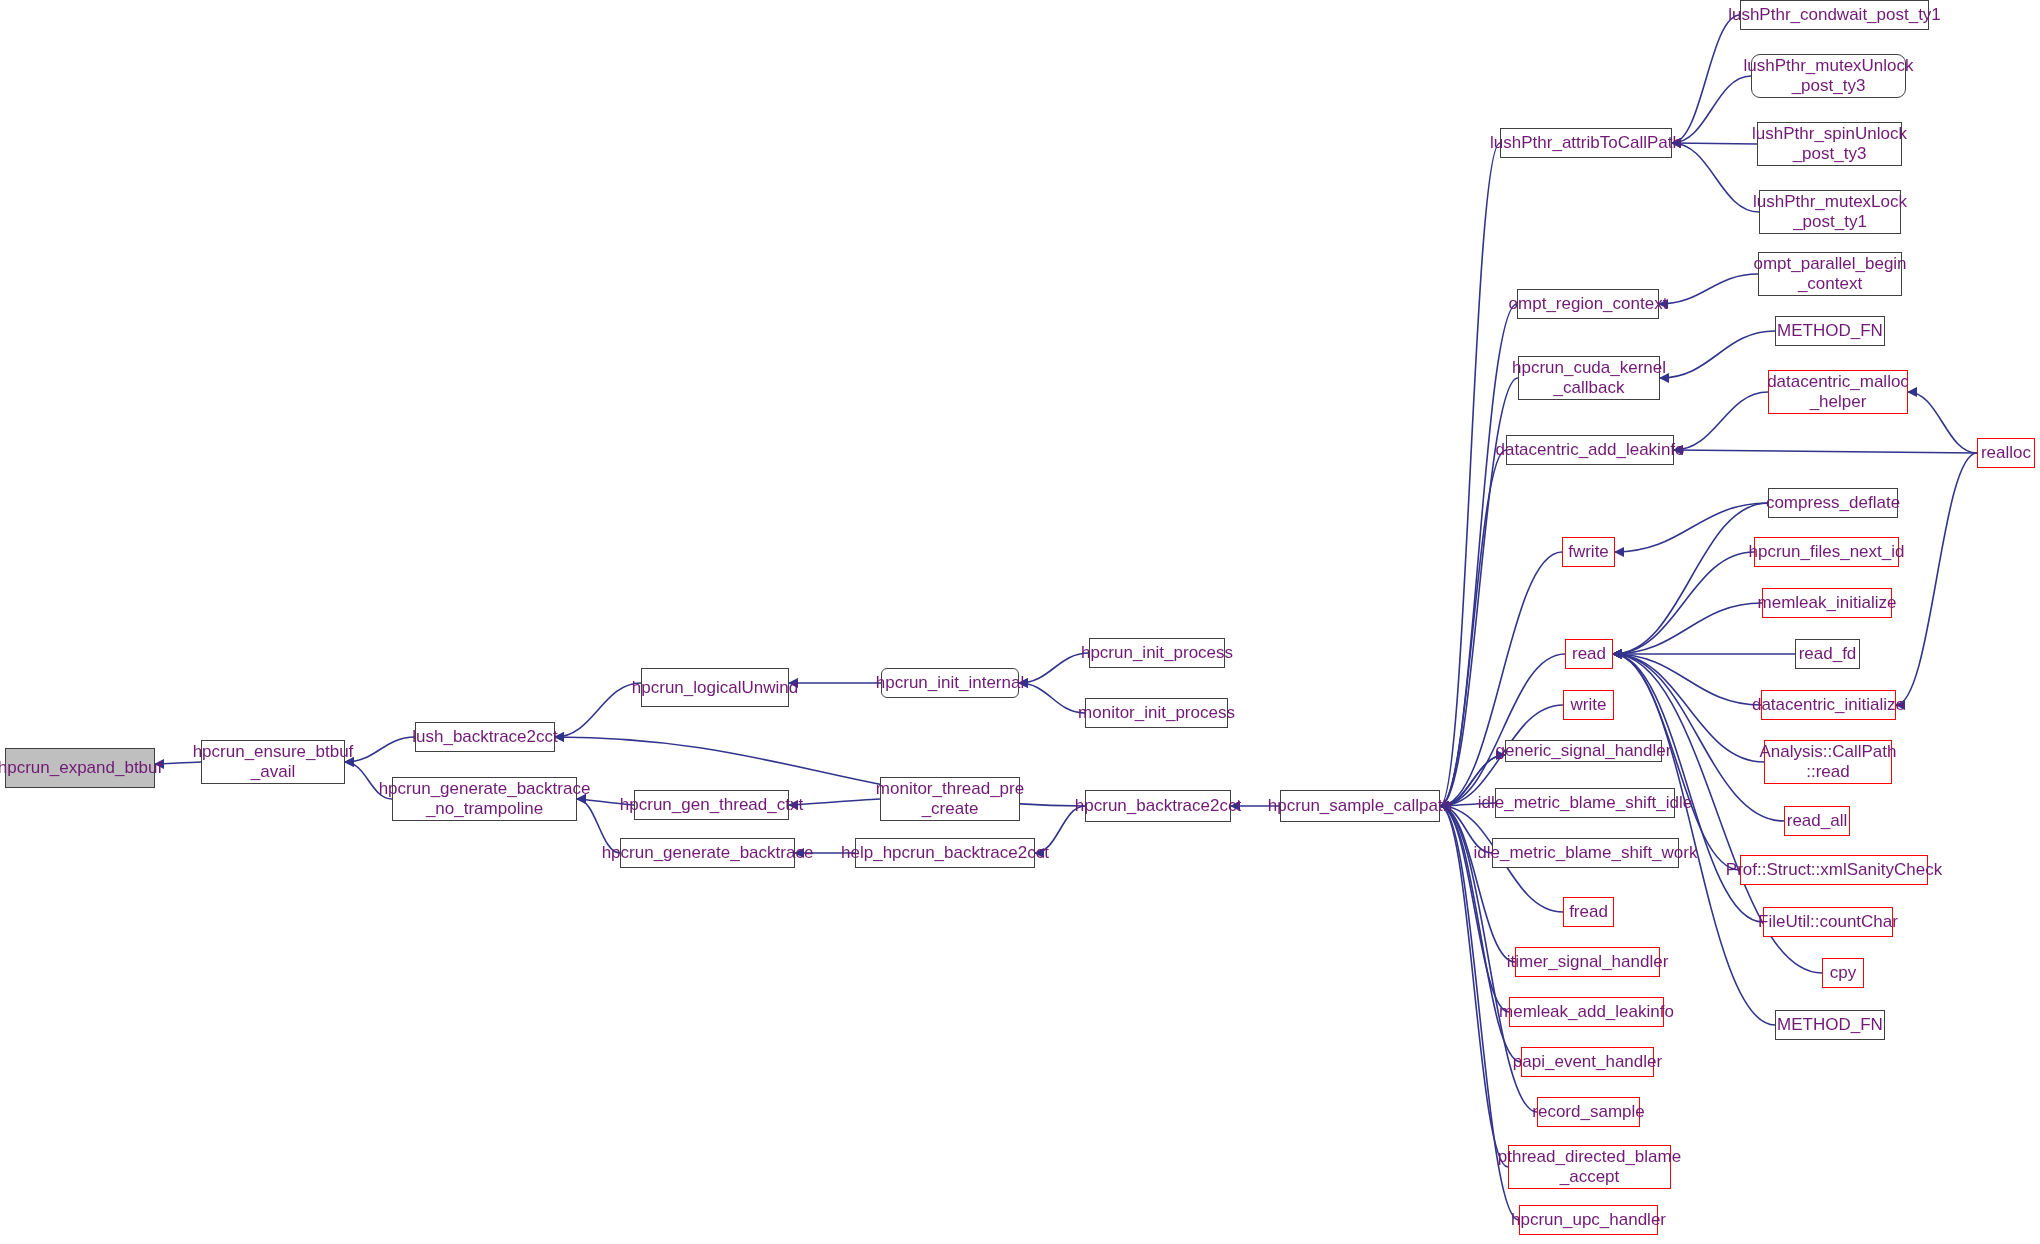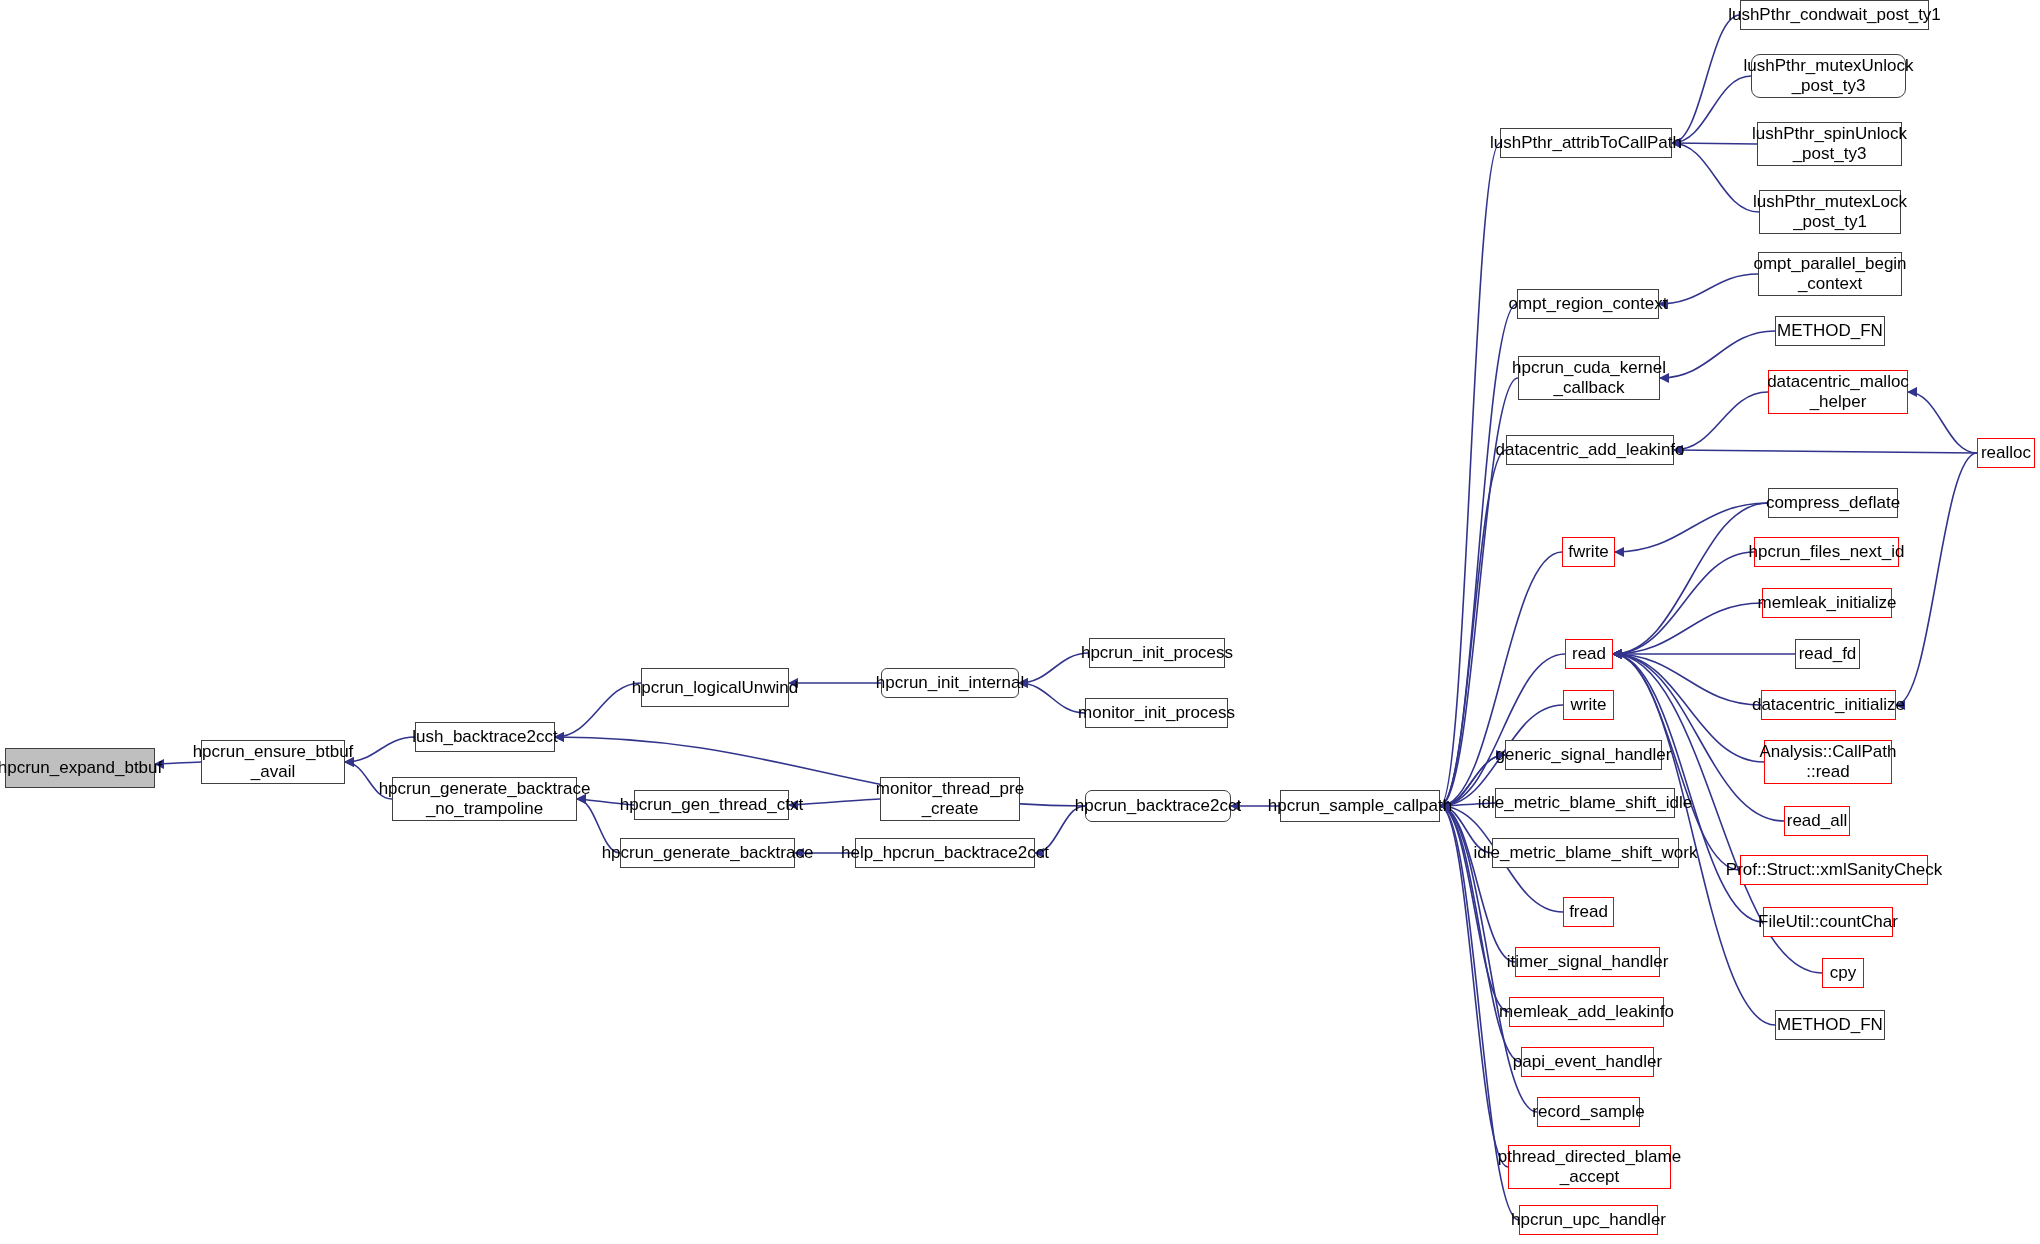--- a/index.html
+++ b/index.html
@@ -25,21 +25,21 @@
   }
   .node {
     position: absolute;
     box-sizing: border-box;
     display: flex;
     align-items: center;
     justify-content: center;
     text-align: center;
     font-size: 17px;
     line-height: 1.15;
-    color: #000000;
+    color: #701a75;
     background: #ffffff;
     border: 1px solid #404040;
     white-space: pre-line;
     letter-spacing: 0px;
     z-index: 3;
   }
   .node.red {
     border-color: #ff0000;
   }
   .node.gray {
@@ -121,21 +121,21 @@
 _no_trampoline</div>
       <div class="node" style="left: 641px; top: 668px; width: 148px; height: 39px;">hpcrun_logicalUnwind</div>
       <div class="node" style="left: 634px; top: 790px; width: 155px; height: 30px;">hpcrun_gen_thread_ctxt</div>
       <div class="node" style="left: 620px; top: 838px; width: 175px; height: 30px;">hpcrun_generate_backtrace</div>
       <div class="node" style="left: 881px; top: 668px; width: 138px; height: 30px; border-radius: 6px;">hpcrun_init_internal</div>
       <div class="node" style="left: 880px; top: 777px; width: 140px; height: 44px;">monitor_thread_pre
 _create</div>
       <div class="node" style="left: 855px; top: 838px; width: 180px; height: 30px;">help_hpcrun_backtrace2cct</div>
       <div class="node" style="left: 1089px; top: 638px; width: 136px; height: 30px;">hpcrun_init_process</div>
       <div class="node" style="left: 1085px; top: 698px; width: 143px; height: 30px;">monitor_init_process</div>
-      <div class="node" style="left: 1085px; top: 790px; width: 146px; height: 32px; border-radius: 7px;">hpcrun_backtrace2cct</div>
+      <div class="node" style="left: 1085px; top: 790px; width: 146px; height: 32px;">hpcrun_backtrace2cct</div>
       <div class="node" style="left: 1280px; top: 790px; width: 160px; height: 32px;">hpcrun_sample_callpath</div>
       <div class="node" style="left: 1500px; top: 128px; width: 172px; height: 30px;">lushPthr_attribToCallPath</div>
       <div class="node" style="left: 1740px; top: 0px; width: 189px; height: 30px;">lushPthr_condwait_post_ty1</div>
       <div class="node" style="left: 1751px; top: 54px; width: 155px; height: 44px; border-radius: 9px;">lushPthr_mutexUnlock
 _post_ty3</div>
       <div class="node" style="left: 1757px; top: 122px; width: 145px; height: 44px;">lushPthr_spinUnlock
 _post_ty3</div>
       <div class="node" style="left: 1759px; top: 190px; width: 142px; height: 44px;">lushPthr_mutexLock
 _post_ty1</div>
       <div class="node" style="left: 1517px; top: 289px; width: 142px; height: 30px;">ompt_region_context</div>
@@ -149,21 +149,21 @@
       <div class="node" style="left: 1506px; top: 435px; width: 168px; height: 30px;">datacentric_add_leakinfo</div>
       <div class="node red" style="left: 1977px; top: 438px; width: 58px; height: 30px;">realloc</div>
       <div class="node" style="left: 1768px; top: 488px; width: 130px; height: 30px;">compress_deflate</div>
       <div class="node red" style="left: 1562px; top: 537px; width: 53px; height: 30px;">fwrite</div>
       <div class="node red" style="left: 1754px; top: 537px; width: 145px; height: 30px; text-align: right;">hpcrun_files_next_id</div>
       <div class="node red" style="left: 1762px; top: 588px; width: 130px; height: 30px;">memleak_initialize</div>
       <div class="node red" style="left: 1565px; top: 639px; width: 48px; height: 30px;">read</div>
       <div class="node" style="left: 1795px; top: 639px; width: 65px; height: 30px;">read_fd</div>
       <div class="node red" style="left: 1563px; top: 690px; width: 51px; height: 30px;">write</div>
       <div class="node red" style="left: 1761px; top: 690px; width: 135px; height: 30px;">datacentric_initialize</div>
-      <div class="node" style="left: 1505px; top: 740px; width: 157px; height: 30px;">generic_signal_handler</div>
+      <div class="node" style="left: 1505px; top: 740px; width: 157px; height: 22px;">generic_signal_handler</div>
       <div class="node red" style="left: 1764px; top: 740px; width: 128px; height: 44px;">Analysis::CallPath
 ::read</div>
       <div class="node" style="left: 1495px; top: 788px; width: 180px; height: 30px;">idle_metric_blame_shift_idle</div>
       <div class="node red" style="left: 1784px; top: 806px; width: 66px; height: 30px;">read_all</div>
       <div class="node" style="left: 1492px; top: 838px; width: 187px; height: 30px;">idle_metric_blame_shift_work</div>
       <div class="node red" style="left: 1740px; top: 855px; width: 188px; height: 30px;">Prof::Struct::xmlSanityCheck</div>
       <div class="node red" style="left: 1563px; top: 897px; width: 51px; height: 30px;">fread</div>
       <div class="node red" style="left: 1763px; top: 907px; width: 130px; height: 30px;">FileUtil::countChar</div>
       <div class="node red" style="left: 1515px; top: 947px; width: 145px; height: 30px;">itimer_signal_handler</div>
       <div class="node red" style="left: 1822px; top: 958px; width: 42px; height: 30px;">cpy</div>

